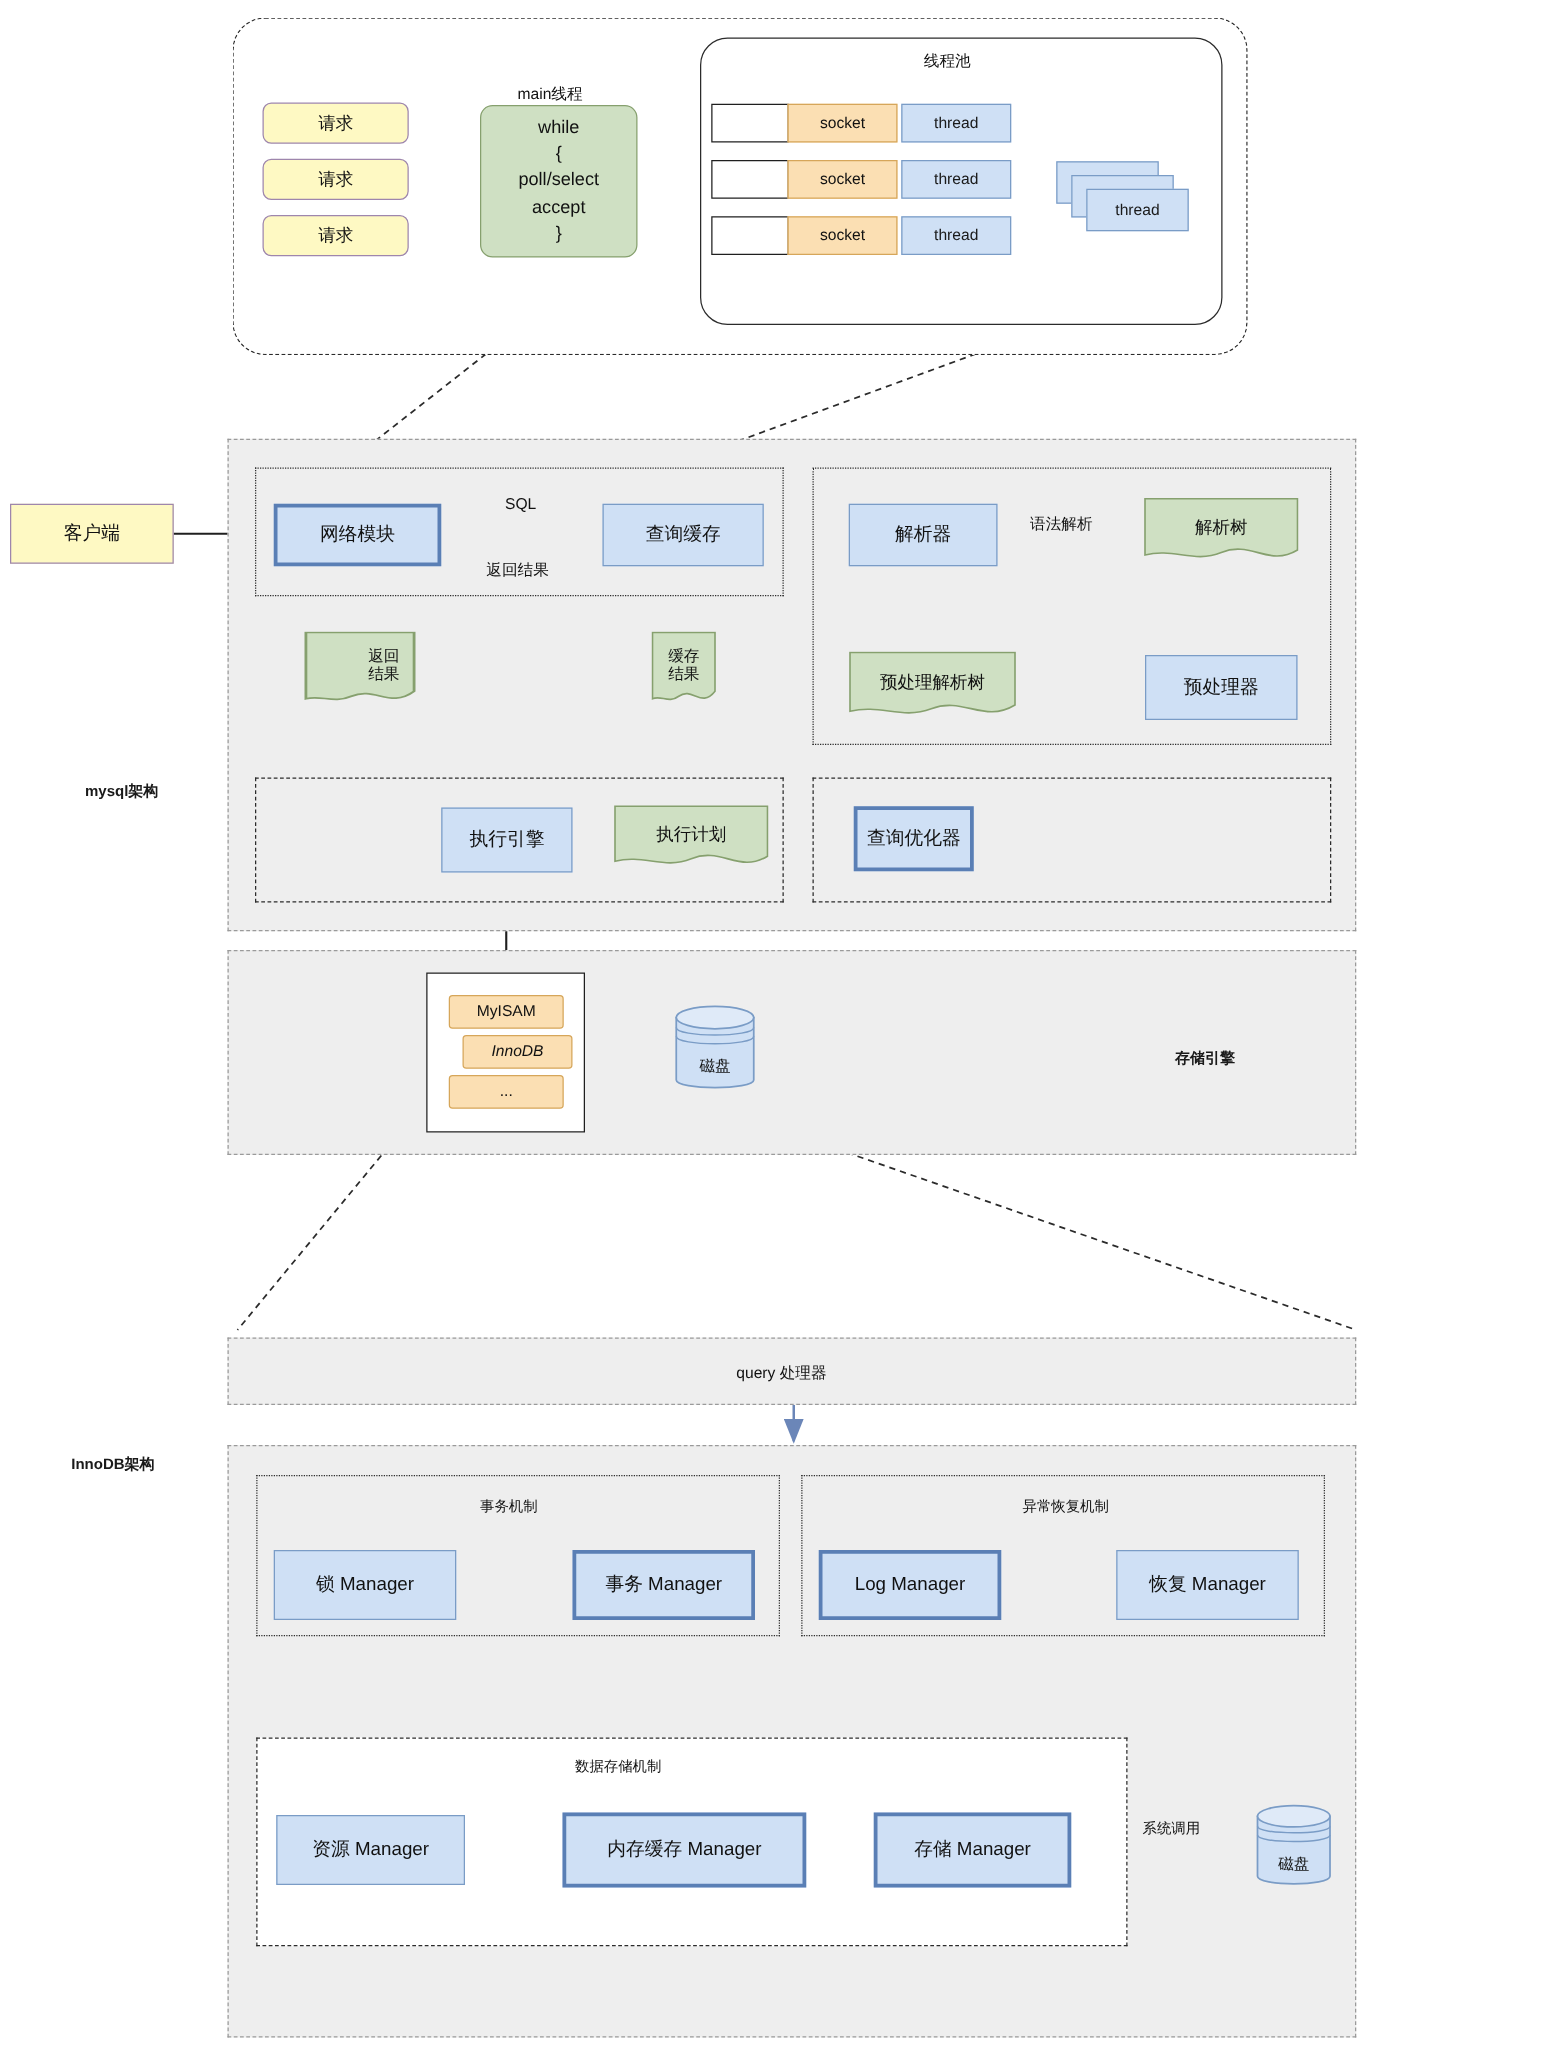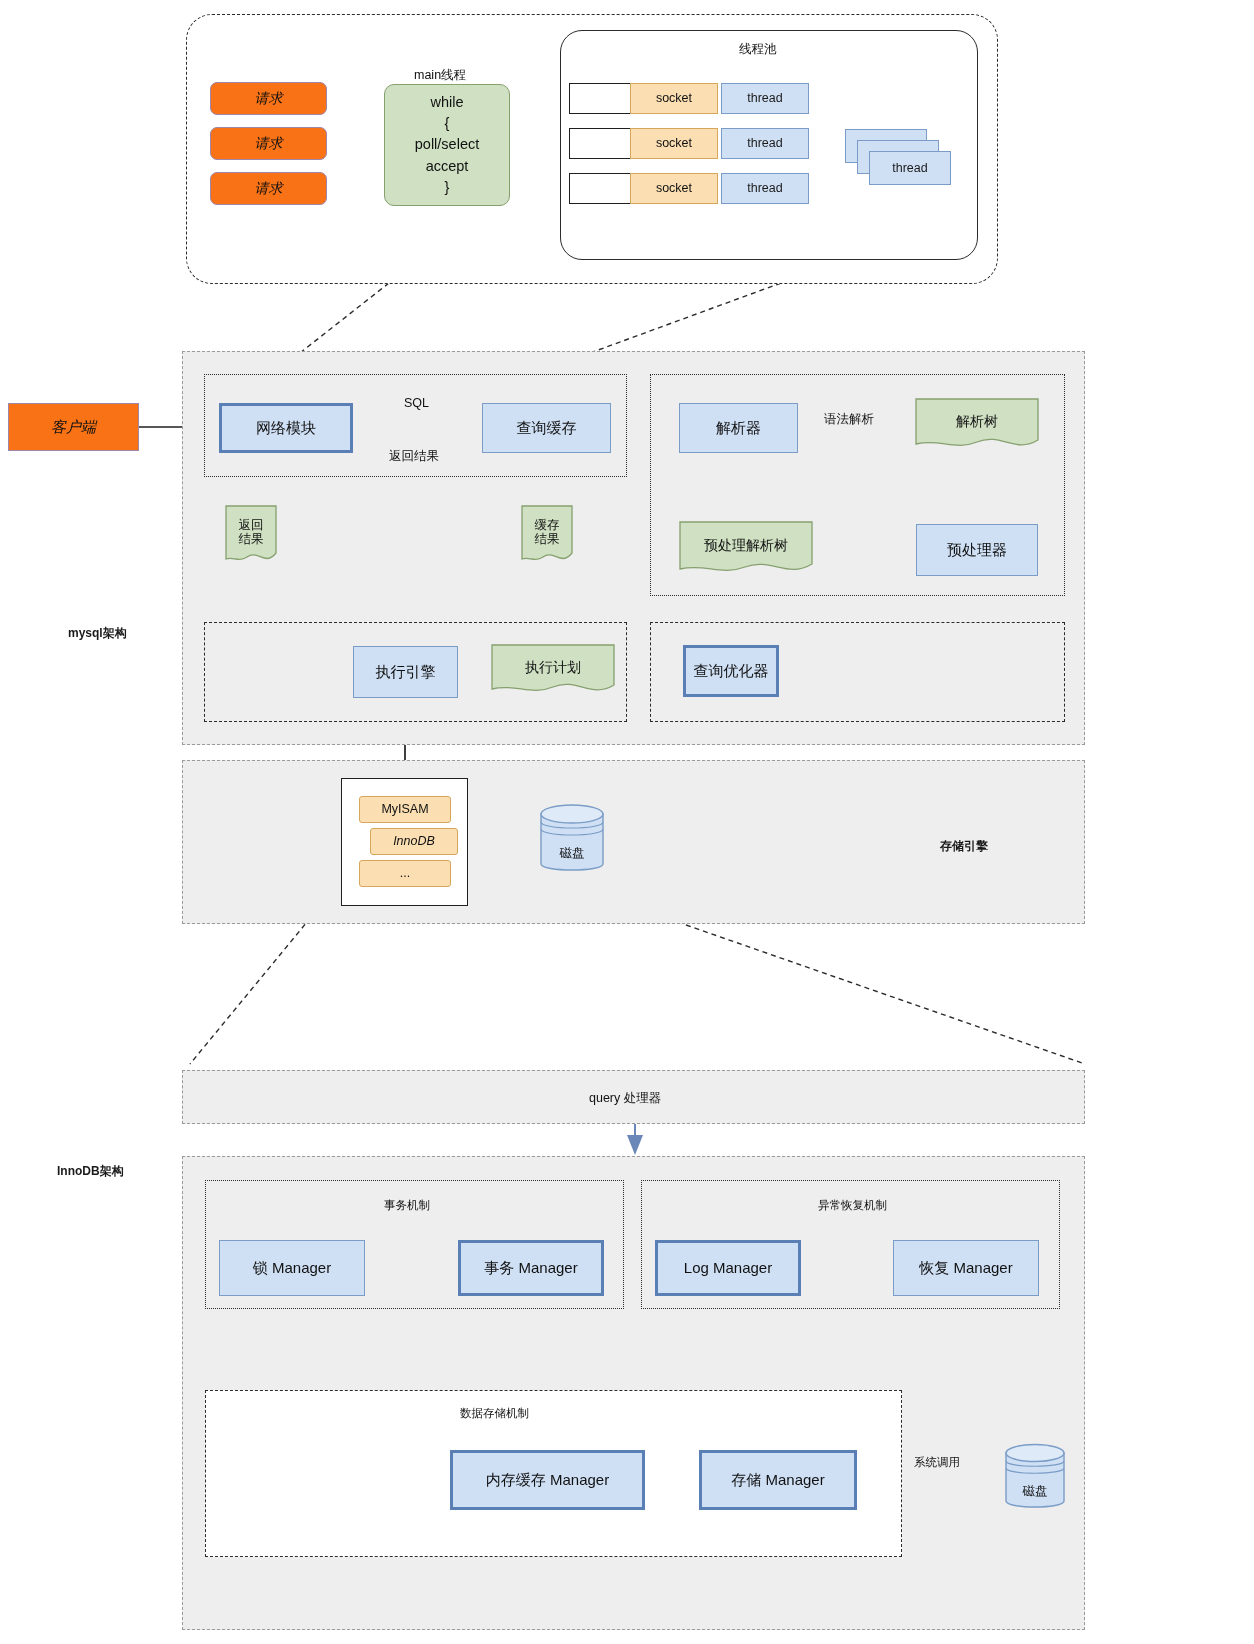--- a/index.html
+++ b/index.html
@@ -23,21 +23,21 @@
   
   .region{position:absolute;box-sizing:border-box;}
   .r-dashed-round{border:1.6px dashed #2b2b2b;border-radius:26px;background:#fff;}
   .r-gray{background:#eeeeee;border:1.5px dashed #9a9a9a;}
   .r-dot-inner{border:1.7px dotted #2b2b2b;background:transparent;}
   .r-dash-inner{border:1.7px dashed #2b2b2b;background:transparent;}
   .r-solid-round{border:1.7px solid #2b2b2b;border-radius:22px;background:#fff;}
   .region-label{position:absolute;font-size:12.5px;color:#1a1a1a;white-space:nowrap;font-weight:600;}
   .region-label.cn{font-weight:700;font-size:12px;}
   
-  .b-purple{background:#f97316;border:1.3px solid #9e86ad;border-radius:7px;font-size:14px;color:#111;font-style:italic;}
+  .b-purple{background:#fef9c3;border:1.3px solid #9e86ad;border-radius:7px;font-size:14px;color:#111;}
   .b-green{background:#cfe0c3;border:1.3px solid #86a06e;border-radius:10px;color:#111;}
   .b-blue{background:#cfe0f5;border:1.3px solid #7a9cc6;font-size:14.5px;color:#111;}
   .b-blue-thick{background:#cfe0f5;border:3px solid #5a7fb5;font-size:14.5px;color:#111;}
   .b-orange{background:#fbdfb3;border:1.2px solid #d6a65a;font-size:12.5px;color:#111;}
   .b-white{background:#ffffff;border:1.4px solid #1f1f1f;}
   .b-plain-blue{background:#cfe0f5;border:1.3px solid #7a9cc6;font-size:12.5px;}
   .lbl{position:absolute;font-size:12.5px;color:#111;white-space:nowrap;}
   .lbl.small{font-size:11.5px;}
   
   .doc{position:absolute;display:flex;align-items:center;justify-content:center;text-align:center;}
@@ -252,21 +252,21 @@
 
   <div class="doc" style="left:491px;top:644px;width:124px;height:54px;">
     <svg class="docbg" viewBox="0 0 124 54" preserveAspectRatio="none">
       <path d="M1,1 H123 V41 C100,55 86,33 62,43 C40,52 24,39 1,45 Z" fill="#cfe0c3" stroke="#86a06e" stroke-width="1.3"></path>
     </svg>
     <span class="doctxt">执行计划</span>
   </div>
 
   <div class="node b-blue" style="left:353px;top:646px;width:105px;height:52px;font-size:15px;">执行引擎</div>
 
-  <div class="doc small" style="left:225px;top:505px;width:52px;height:62px;">
+  <div class="doc small" style="left:243px;top:505px;width:52px;height:62px;padding-left:38px;">
     <svg class="docbg" viewBox="0 0 52 62" preserveAspectRatio="none">
       <path d="M1,1 H51 V48 C40,62 33,44 22,52 C14,58 8,51 1,54 Z" fill="#cfe0c3" stroke="#86a06e" stroke-width="1.3"></path>
     </svg>
     <span class="doctxt" style="line-height:1.1;">
       <span>返回</span><br>
       <span>结果</span>
     </span>
   </div>
 
   <div class="doc small" style="left:521px;top:505px;width:52px;height:62px;">
@@ -309,20 +309,21 @@
   <div class="node b-blue-thick" style="left:458px;top:1240px;width:146px;height:56px;font-size:15px;">事务 Manager</div>
 
   <div class="region r-dot-inner" style="left:641px;top:1180px;width:419px;height:129px;"></div>
   <div class="lbl small" style="left:818px;top:1198px;">异常恢复机制</div>
   <div class="node b-blue-thick" style="left:655px;top:1240px;width:146px;height:56px;font-size:15px;">Log Manager</div>
   <div class="node b-blue" style="left:893px;top:1240px;width:146px;height:56px;font-size:15px;">恢复 Manager</div>
 
   <div class="region r-dash-inner" style="left:205px;top:1390px;width:697px;height:167px;background:#fff;"></div>
   <div class="lbl small" style="left:424px;top:1406px;margin-left:36px;">数据存储机制</div>
 
+  <div class="node b-blue" style="left:221px;top:1452px;width:151px;height:56px;font-size:15px;">资源 Manager</div>
   <div class="node b-blue-thick" style="left:450px;top:1450px;width:195px;height:60px;font-size:15px;">内存缓存 Manager</div>
   <div class="node b-blue-thick" style="left:699px;top:1450px;width:158px;height:60px;font-size:15px;">存储 Manager</div>
 
   <div class="lbl small" style="left:914px;top:1455px;">系统调用</div>
 
   <div class="disk" style="left:1002px;top:1440px;width:66px;height:76px;">
     <svg viewBox="0 0 66 76" width="66" height="76">
       <path d="M4,13 V61 C4,69 62,69 62,61 V13 Z" fill="#cfe0f5" stroke="#7a9cc6" stroke-width="1.4"></path>
       <ellipse cx="33" cy="13" rx="29" ry="8.5" fill="#dfeaf8" stroke="#7a9cc6" stroke-width="1.4"></ellipse>
       <path d="M4,21 C4,28 62,28 62,21" fill="none" stroke="#7a9cc6" stroke-width="1.2"></path>

